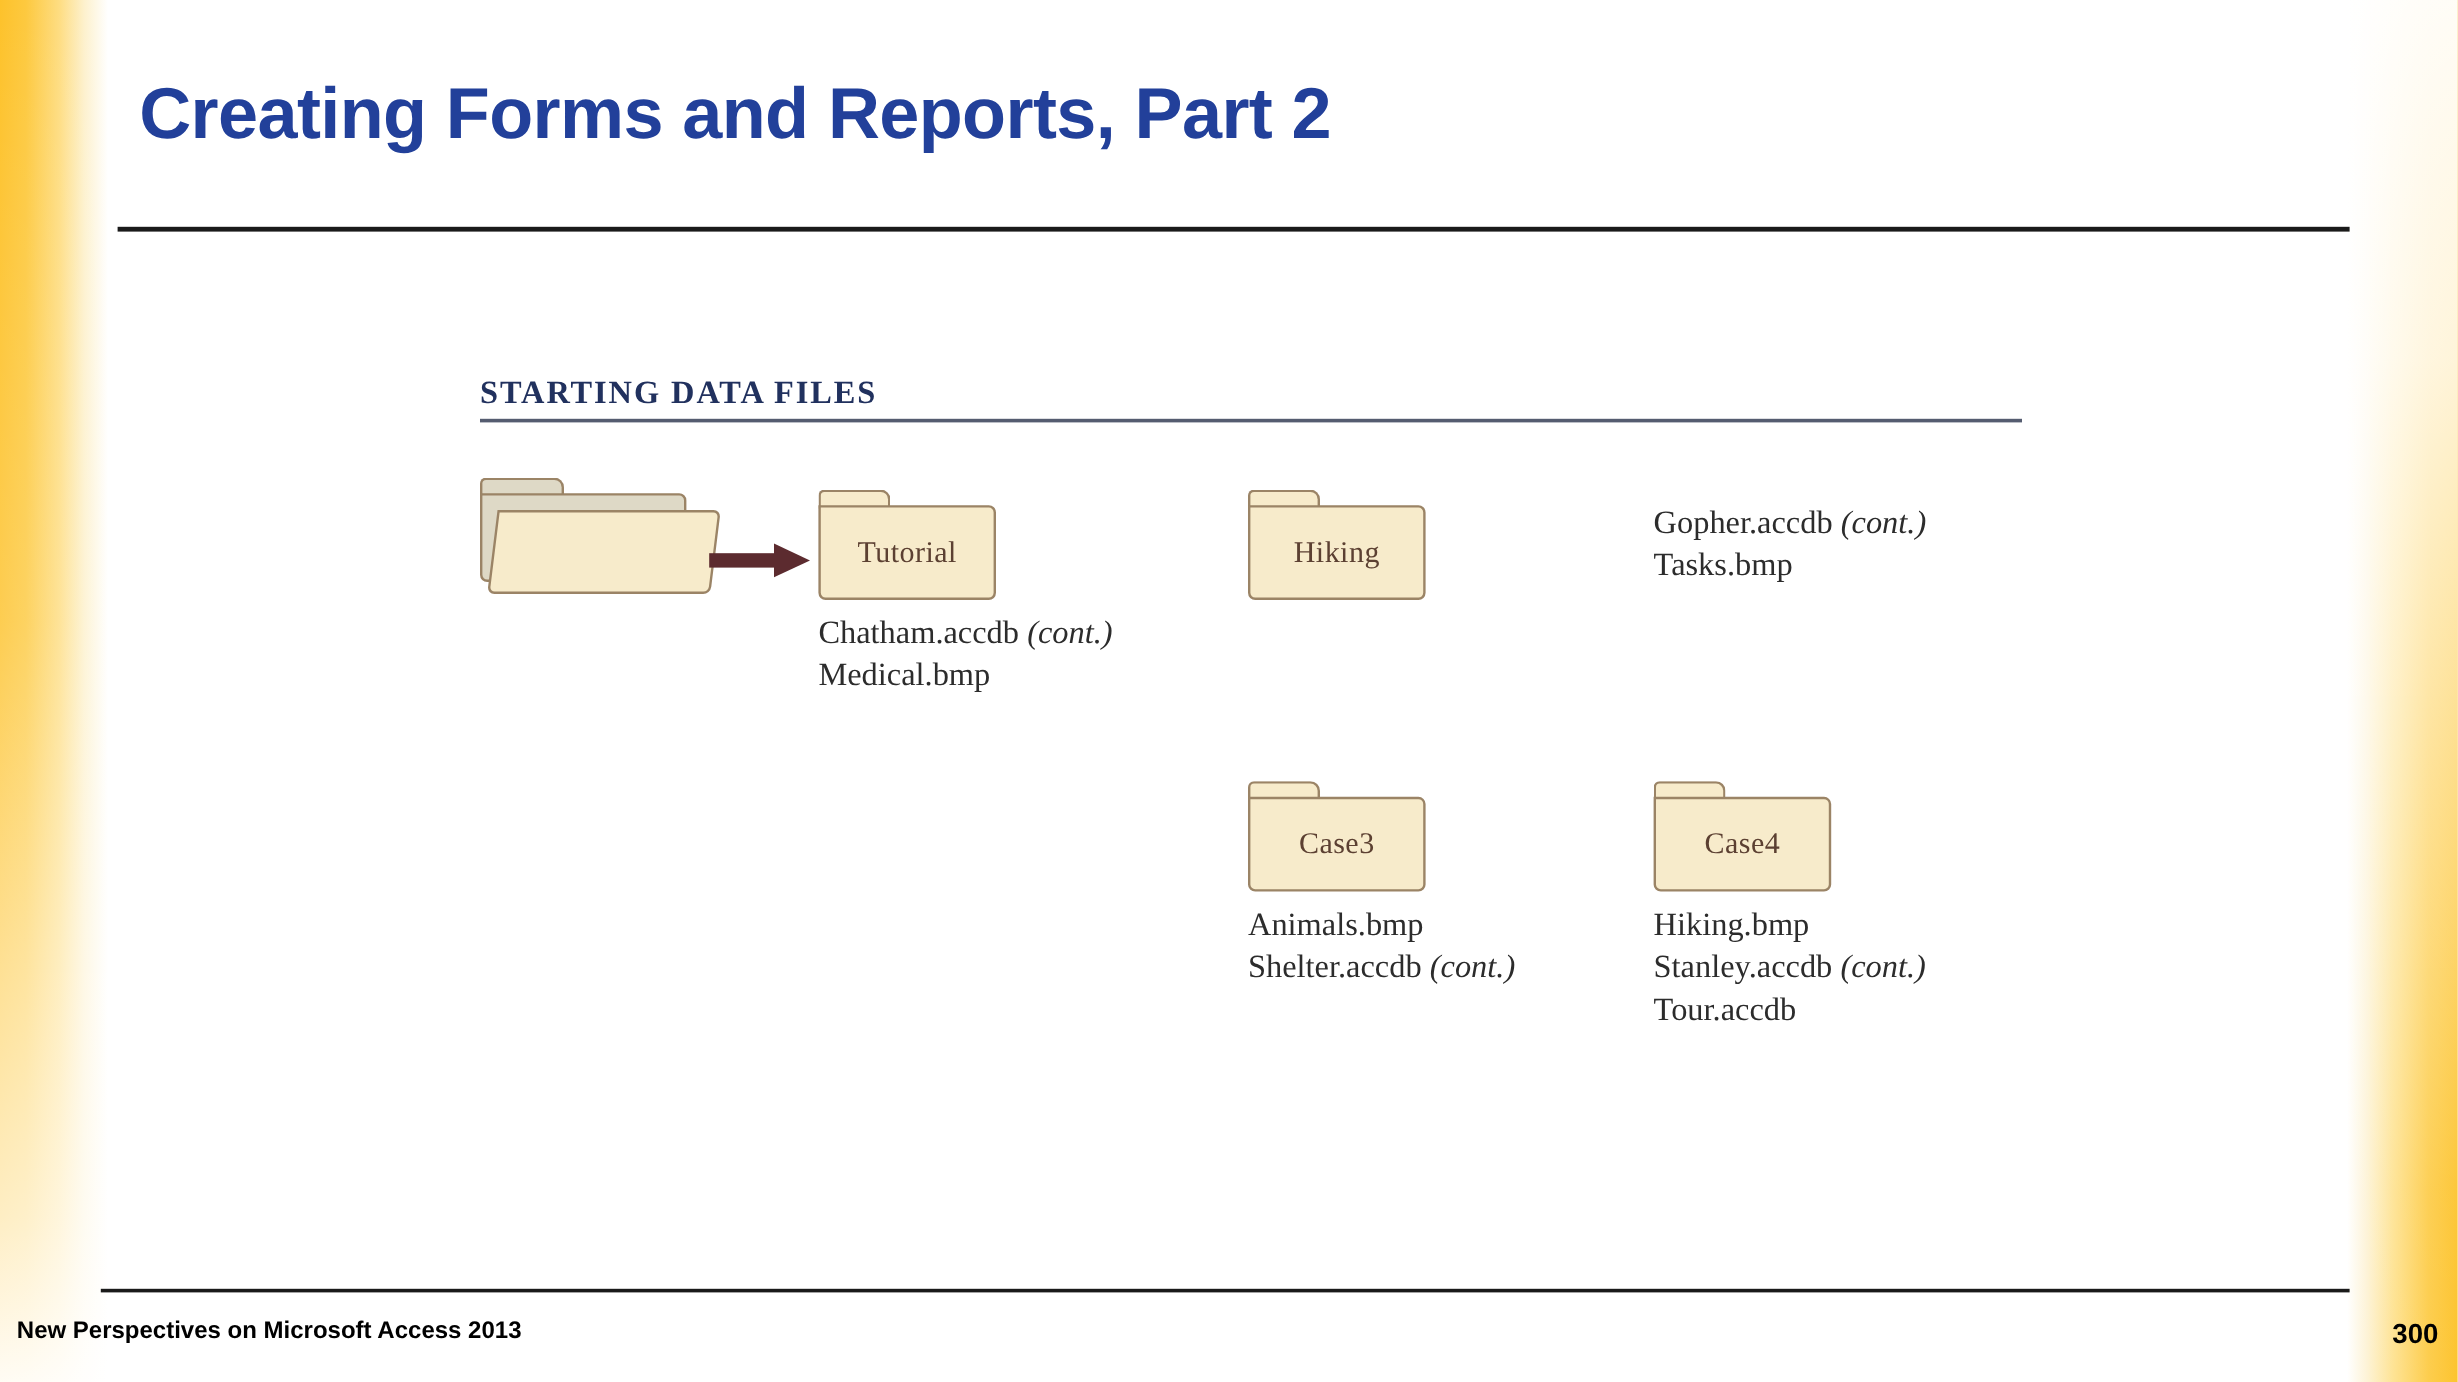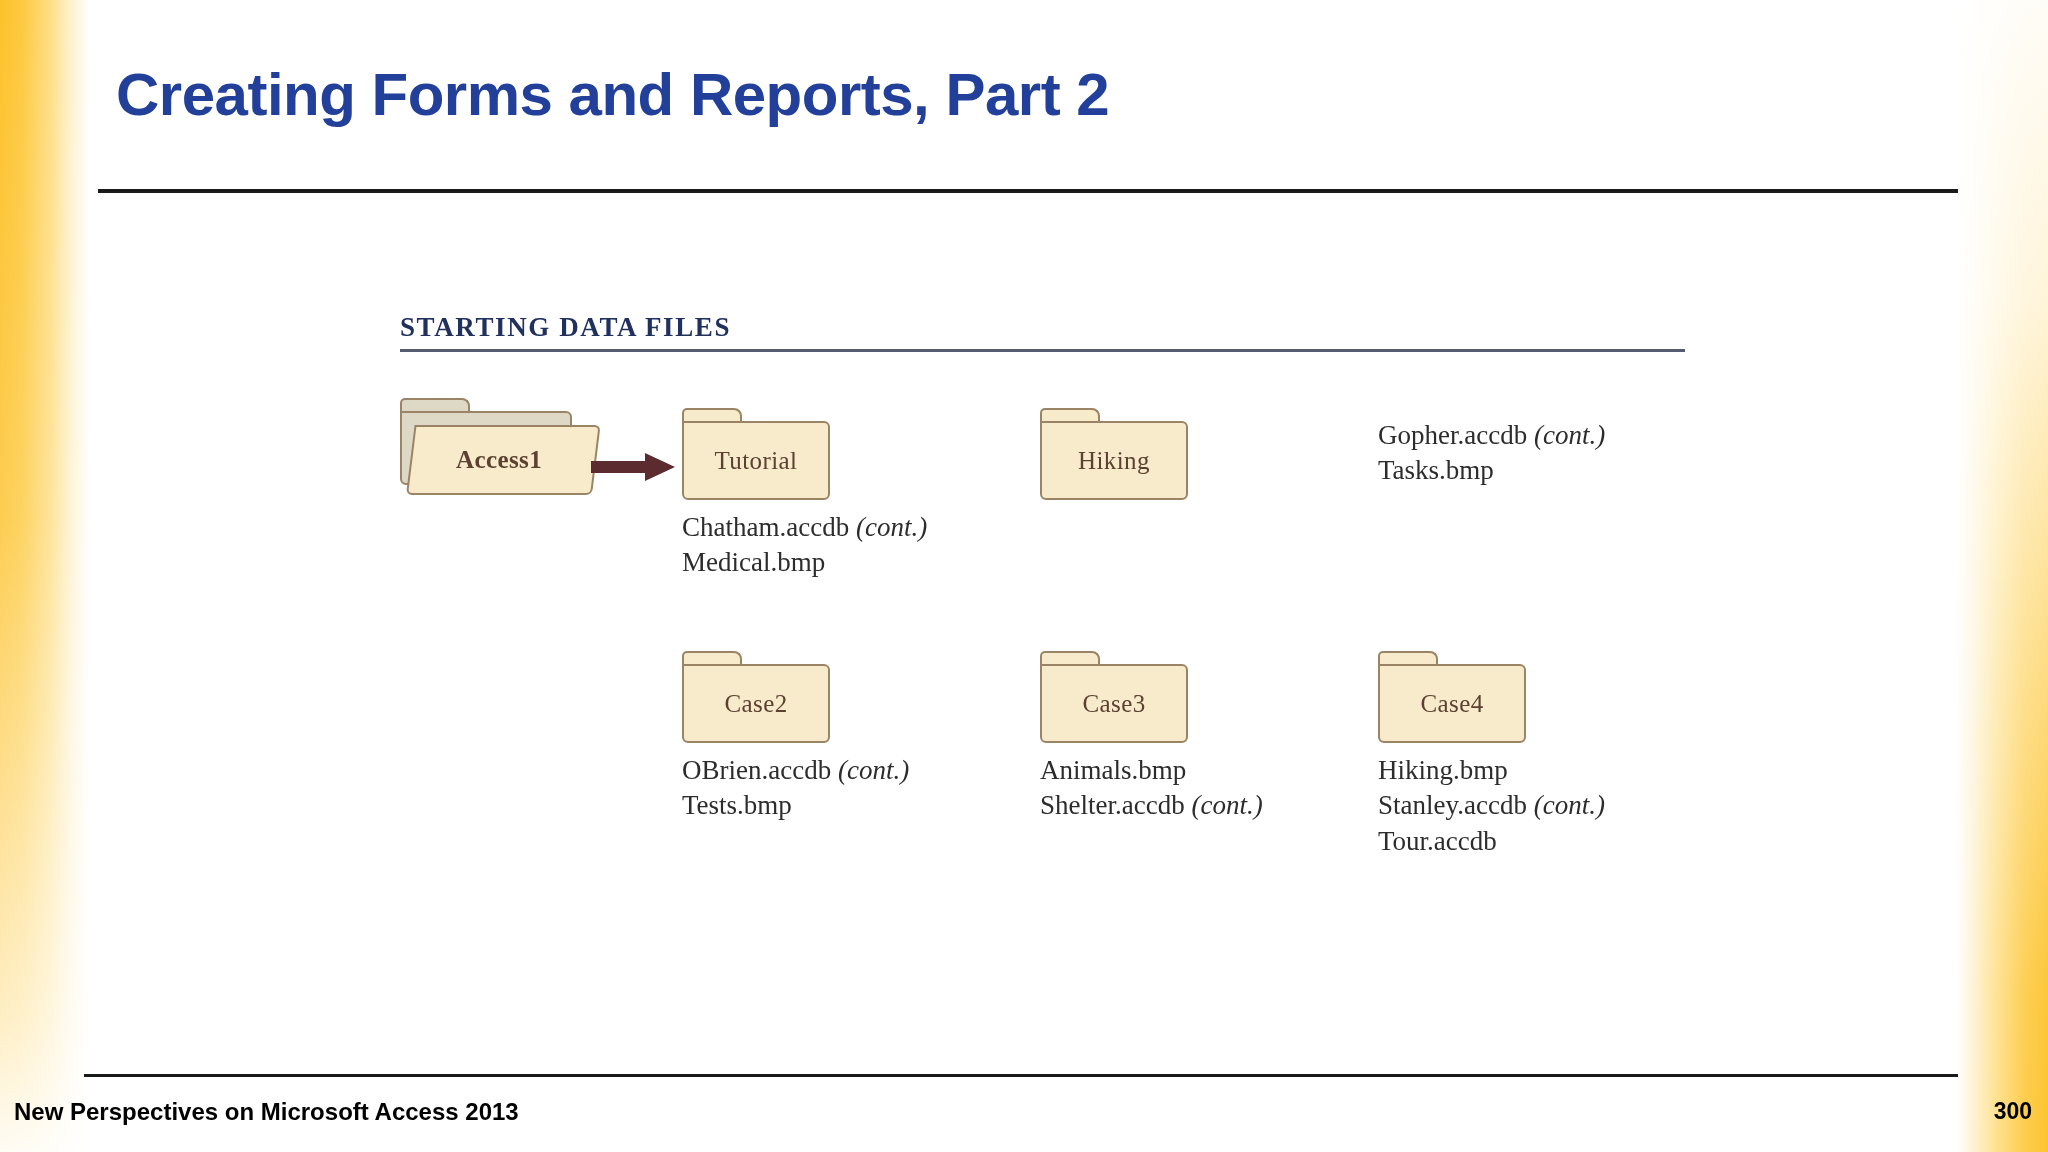--- a/index.html
+++ b/index.html
@@ -235,21 +235,21 @@
     left: 84px;
     top: 1074px;
     width: 1874px;
     height: 3px;
     background: #1a1a1a;
   }
   .footer-text {
     position: absolute;
     left: 14px;
     top: 1098px;
-    font-size: 24px;
+    font-size: 20px;
     font-weight: bold;
     color: #000000;
     white-space: nowrap;
   }
   .page-number {
     position: absolute;
     right: 16px;
     top: 1098px;
     font-size: 23px;
     font-weight: bold;
@@ -268,21 +268,20 @@
 <div class="sdf-heading">STARTING DATA FILES</div>
 <div class="sdf-rule"></div>
 
 <div class="grid">
 
   <div class="cell" style="left:398px; top:398px;">
     <div class="folder-open">
       <div class="back-tab"></div>
       <div class="back-body"></div>
       <div class="front"></div>
-      <div class="front-label">Access1</div>
       <div class="arrow">
         <div class="shaft"></div>
         <div class="head"></div>
       </div>
     </div>
   </div>
 
   <div class="cell" style="left:682px; top:408px;">
     <div class="folder">
       <div class="tab"></div>
@@ -315,37 +314,20 @@
         <span>Gopher.accdb</span>
         <span class="cont">(cont.)</span>
       </div>
       <div>
         <span>Tasks.bmp</span>
         <span class="cont"></span>
       </div>
     </div>
   </div>
 
-  <div class="cell" style="left:682px; top:651px;">
-    <div class="folder">
-      <div class="tab"></div>
-      <div class="body"></div>
-      <div class="label">Case2</div>
-    </div>
-    <div class="filelist">
-      <div>
-        <span>OBrien.accdb</span>
-        <span class="cont">(cont.)</span>
-      </div>
-      <div>
-        <span>Tests.bmp</span>
-        <span class="cont"></span>
-      </div>
-    </div>
-  </div>
 
   <div class="cell" style="left:1040px; top:651px;">
     <div class="folder">
       <div class="tab"></div>
       <div class="body"></div>
       <div class="label">Case3</div>
     </div>
     <div class="filelist">
       <div>
         <span>Animals.bmp</span>

